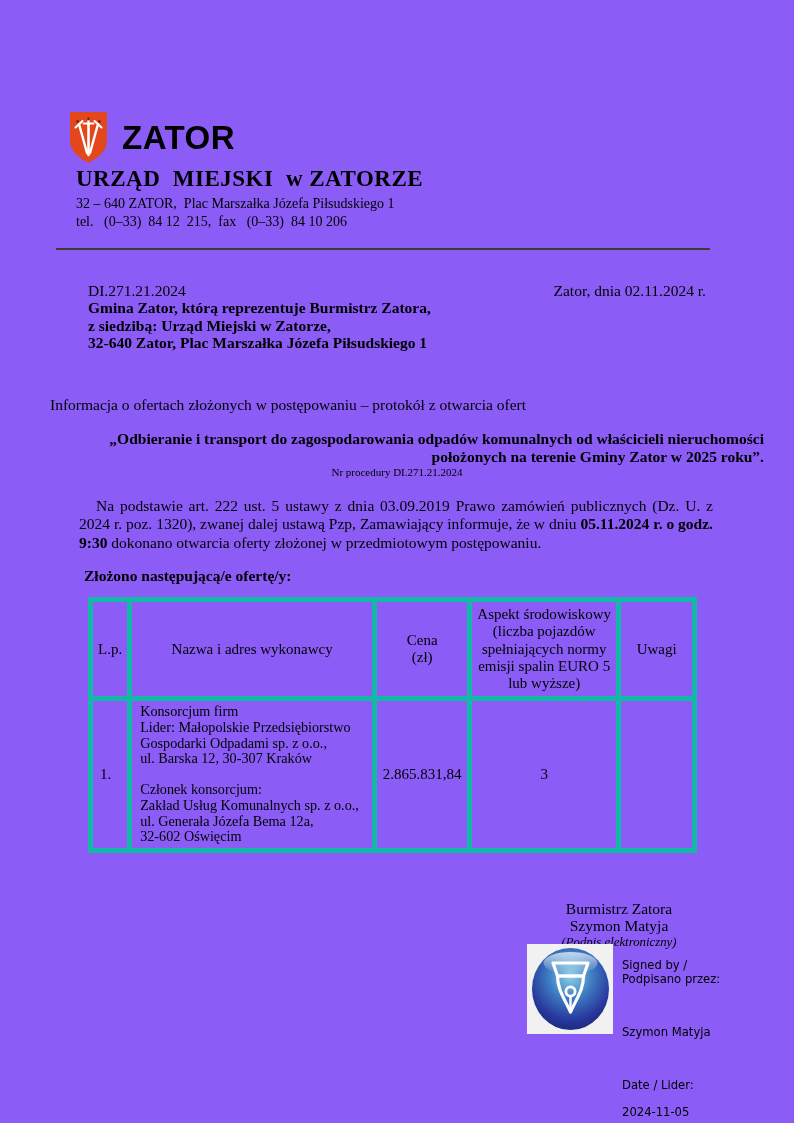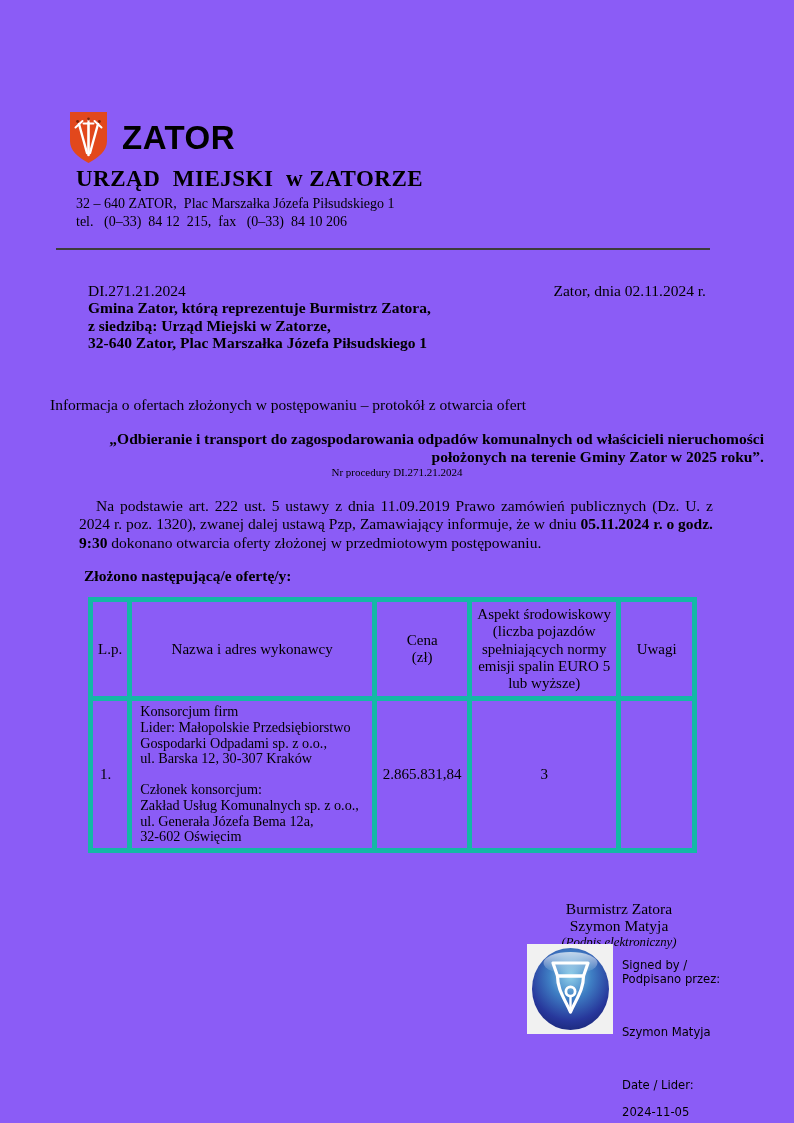--- a/index.html
+++ b/index.html
@@ -99,21 +99,21 @@
     <div class="b">Gmina Zator, którą reprezentuje Burmistrz Zatora,</div>
     <div class="b">z siedzibą: Urząd Miejski w Zatorze,</div>
     <div class="b">32-640 Zator, Plac Marszałka Józefa Piłsudskiego 1</div>
   </div>
 
   <div class="doc-title">Informacja o ofertach złożonych w postępowaniu – protokół z otwarcia ofert</div>
   <div class="subject">„Odbieranie i transport do zagospodarowania odpadów komunalnych od właścicieli nieruchomości
 położonych na terenie Gminy Zator w 2025 roku”.</div>
   <div class="procedure">Nr procedury DI.271.21.2024</div>
 
-  <div class="body-par"><span>Na podstawie art. 222 ust. 5 ustawy z dnia 11.09.2019 Prawo zamówień publicznych (Dz. U. z 2024 r. poz. 1320), zwanej dalej ustawą Pzp, Zamawiający informuje, że w dniu </span><span class="b">05.11.2024 r. o godz. 9:30</span><span> dokonano otwarcia oferty złożonej w przedmiotowym postępowaniu.</span></div>
+  <div class="body-par"><span>Na podstawie art. 222 ust. 5 ustawy z dnia 03.09.2019 Prawo zamówień publicznych (Dz. U. z 2024 r. poz. 1320), zwanej dalej ustawą Pzp, Zamawiający informuje, że w dniu </span><span class="b">05.11.2024 r. o godz. 9:30</span><span> dokonano otwarcia oferty złożonej w przedmiotowym postępowaniu.</span></div>
 
   <div class="offers-label">Złożono następującą/e ofertę/y:</div>
 
   <table class="offers-table">
     <colgroup>
       <col style="width:39px">
         <col style="width:245px">
         <col style="width:95px">
         <col style="width:149px">
         <col style="width:76px">

